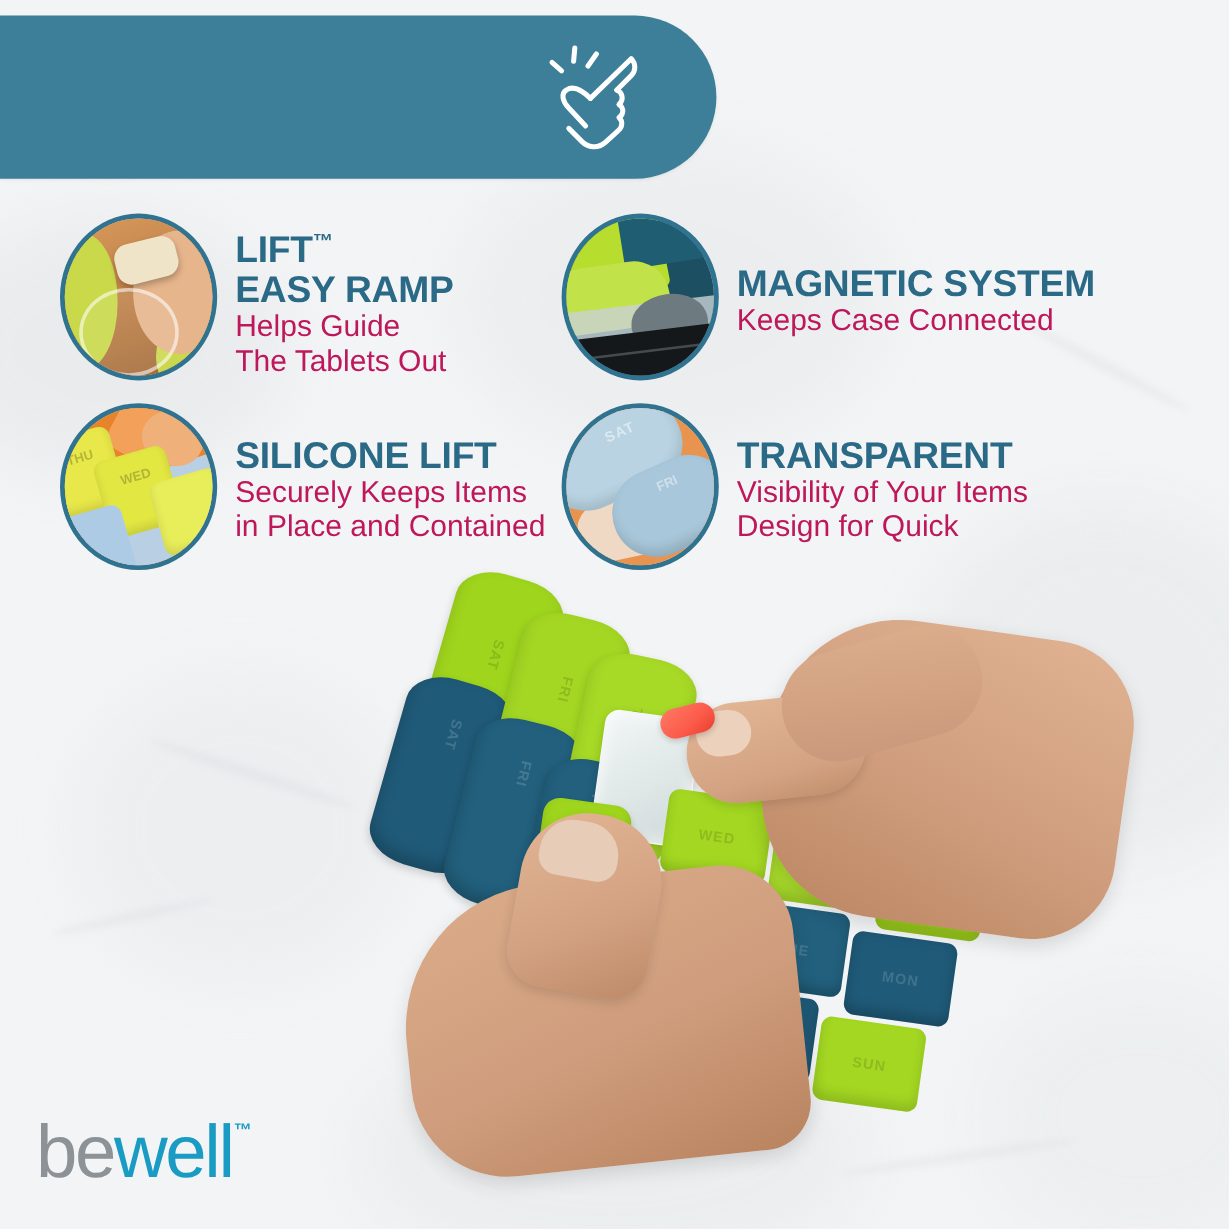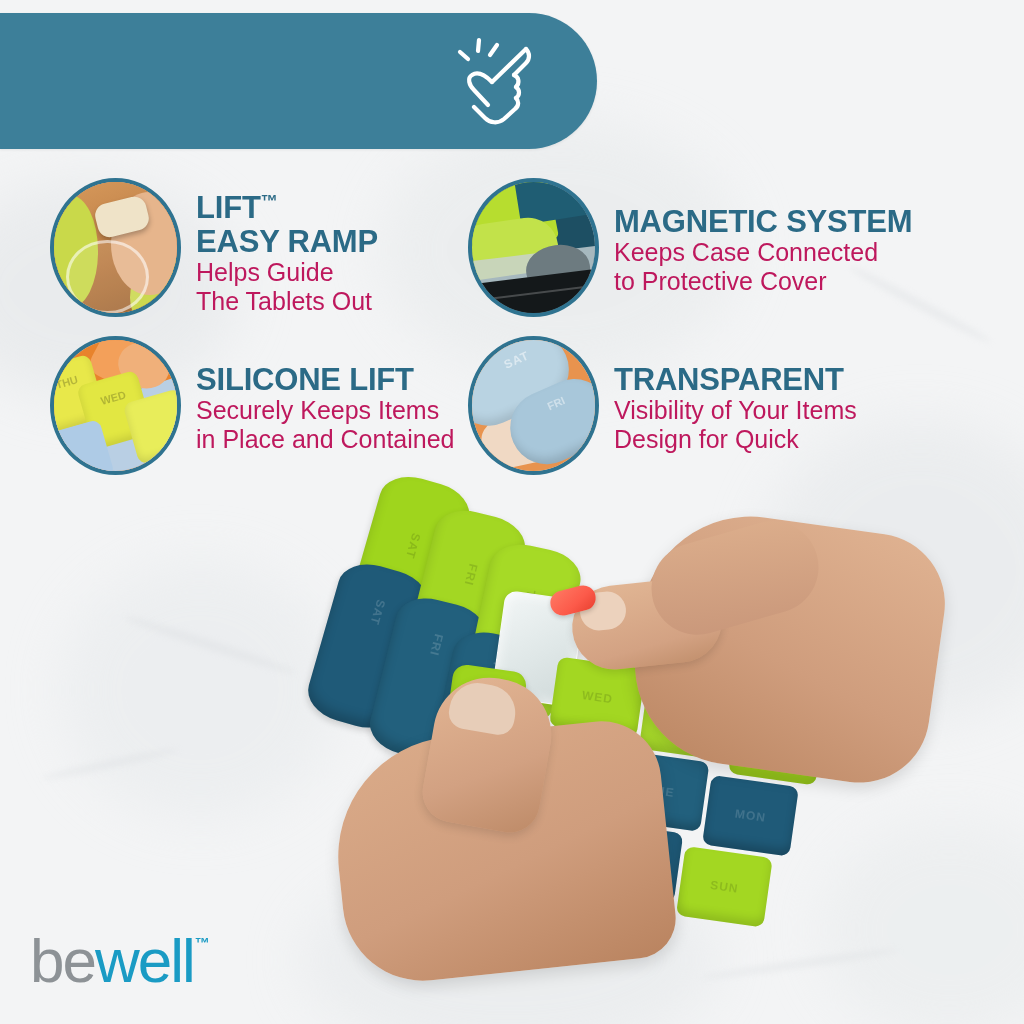--- a/index.html
+++ b/index.html
@@ -131,21 +131,20 @@
     <div class="layer" style="left:36%;top:-18%;width:78%;height:46%;background:#1f5d73;border-radius:7px;transform:rotate(-9deg);"></div>
     <div class="layer" style="left:-16%;top:30%;width:86%;height:42%;background:#c2e24a;border-radius:34px 30px 10px 10px;transform:rotate(-8deg);"></div>
     <div class="layer" style="left:-6%;top:54%;width:120%;height:22%;background:#c9d2d4;opacity:.8;transform:rotate(-7deg);"></div>
     <div class="layer" style="left:44%;top:48%;width:52%;height:36%;background:#6d7b80;border-radius:50% 50% 46% 46%;transform:rotate(-7deg);"></div>
     <div class="layer" style="left:-10%;top:72%;width:130%;height:36%;background:#14181a;transform:rotate(-7deg);"></div>
     <div class="layer" style="left:4%;top:84%;width:96%;height:2px;background:rgba(255,255,255,.22);transform:rotate(-7deg);"></div>
   </div>
   <div class="ftext">
     <div class="ftitle">MAGNETIC SYSTEM</div>
     <div class="fsub">Keeps Case Connected</div>
-    <div class="fsub">to Protective Cover</div>
   </div>
 </div>
 
 <div class="feature" id="f-sil">
   <div class="thumb">
     <div class="layer" style="background:#e8832c;"></div>
     <div class="layer" style="left:-6%;top:44%;width:116%;height:62%;background:#b9cfe4;transform:rotate(-18deg);"></div>
     <div class="layer" style="left:34%;top:-10%;width:44%;height:44%;background:#f3a05a;border-radius:14px;transform:rotate(28deg);"></div>
     <div class="layer" style="left:52%;top:2%;width:42%;height:34%;background:#f0b07a;border-radius:50%;transform:rotate(20deg);"></div>
     <div class="layer lid" style="left:-14%;top:16%;width:50%;height:50%;background:#e8e84a;transform:rotate(-16deg);box-shadow:inset 0 -4px 8px rgba(0,0,0,.12);"></div>

